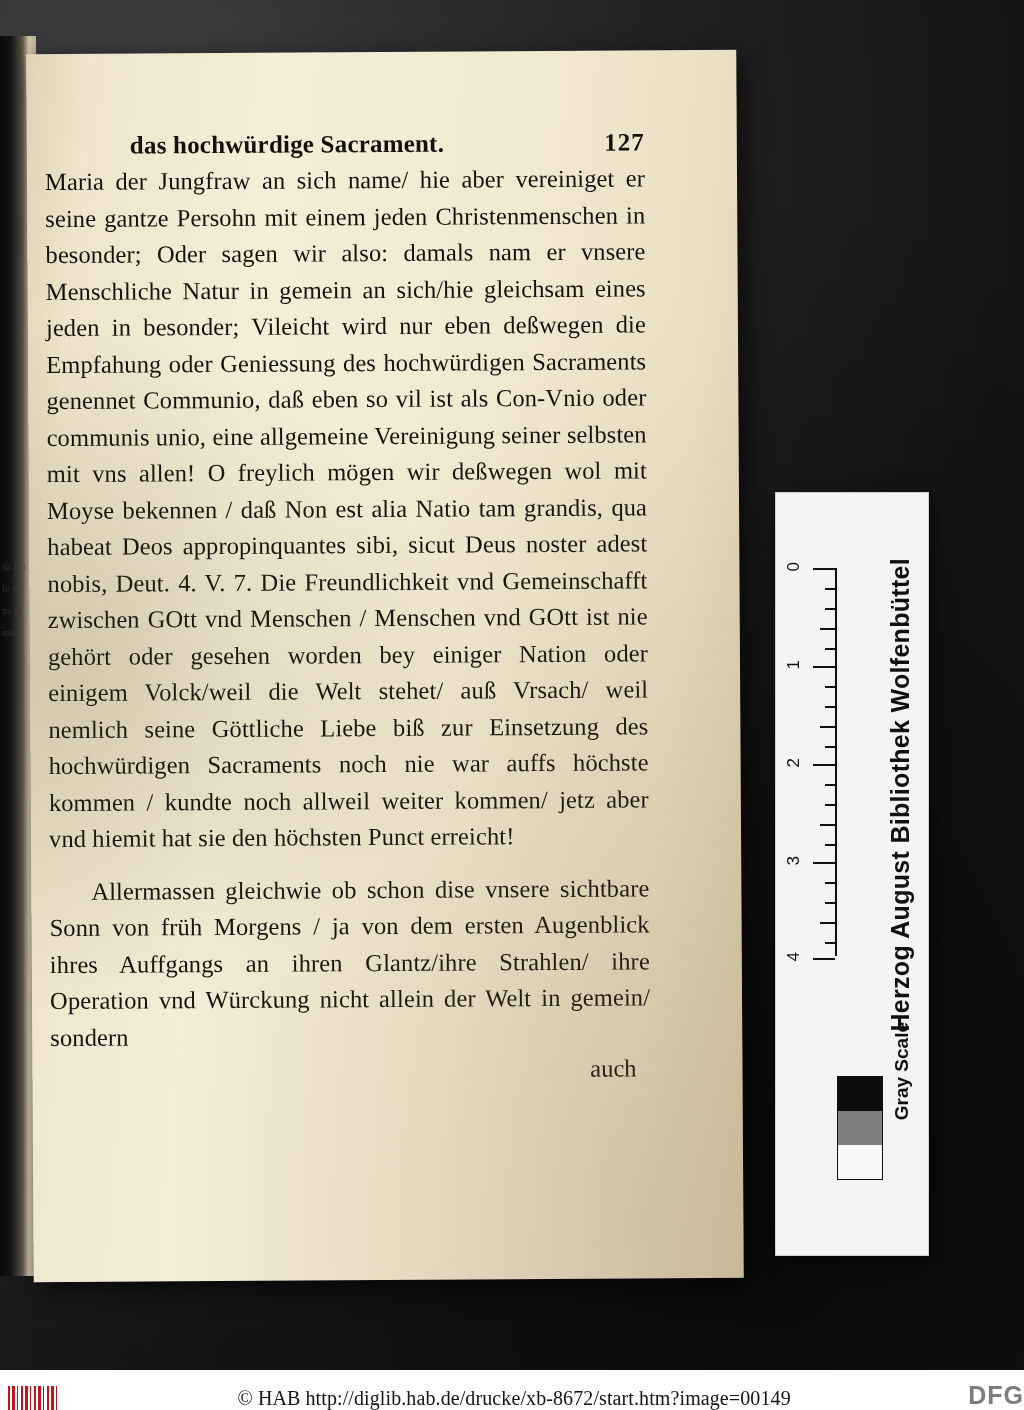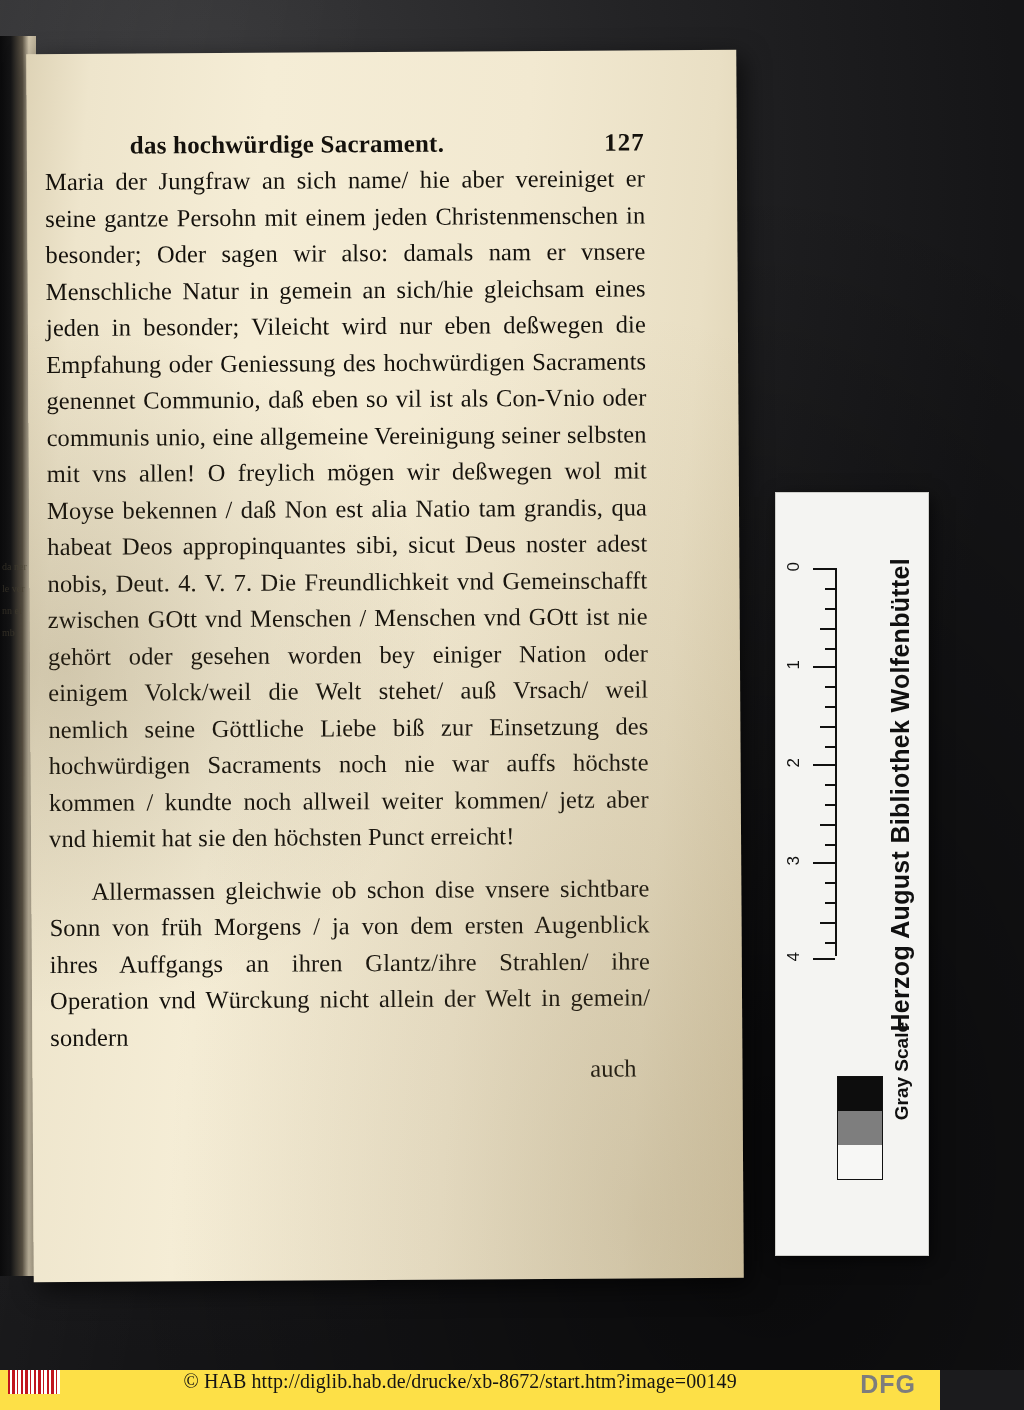--- a/index.html
+++ b/index.html
@@ -207,25 +207,25 @@
     width: 44px;
     border: 1.5px solid #111;
   }
   .patch { height: 34px; }
 
   
   #footer {
     position: absolute;
     left: 0;
     bottom: 0;
-    width: 940px;
+    width: 1024px;
     height: 40px;
-    background: #fde047;
+    background: #ffffff;
     display: flex;
-    align-items: flex-start;
+    align-items: flex-end;
   }
   #barcode {
     width: 52px;
     height: 24px;
     margin-left: 8px;
     background:
       repeating-linear-gradient(90deg,
         #c0141e 0px, #c0141e 2px,
         #ffffff 2px, #ffffff 4px,
         #c0141e 4px, #c0141e 7px,
@@ -235,21 +235,21 @@
   }
   #caption {
     flex: 1;
     text-align: center;
     font-family: "Liberation Serif", serif;
     font-size: 20px;
     color: #141414;
     letter-spacing: 0.1px;
   }
   #dfg {
-    margin-right: 24px;
+    margin-right: 0;
     font-family: "Liberation Sans", sans-serif;
     font-weight: bold;
     font-size: 25px;
     color: #7d7d7d;
     letter-spacing: 1px;
   }
 </style>
 </head>
 <body>
 

